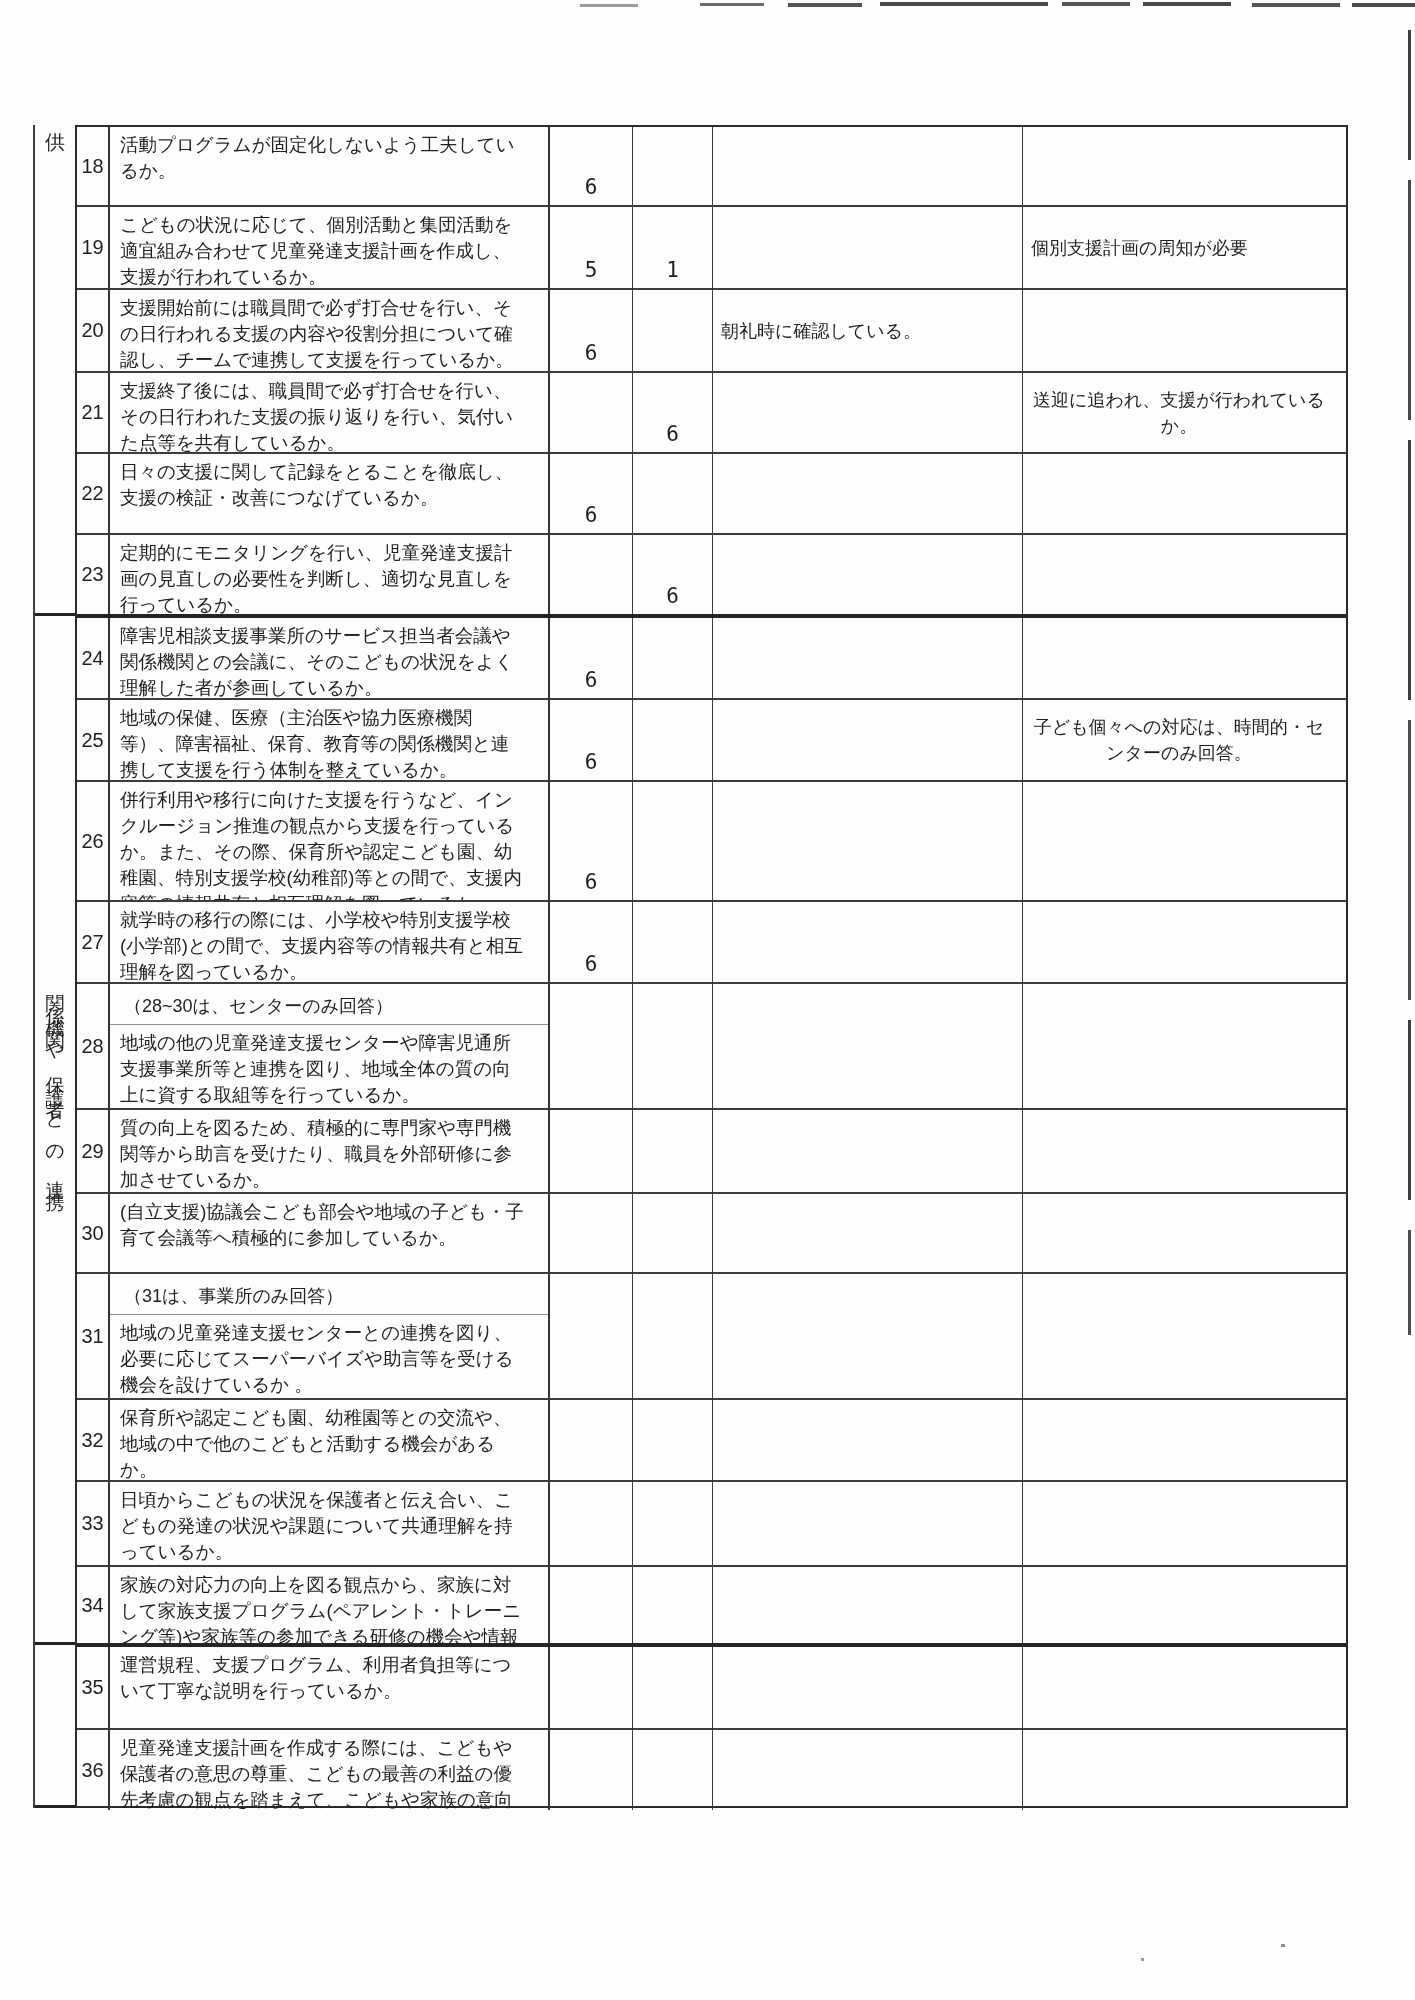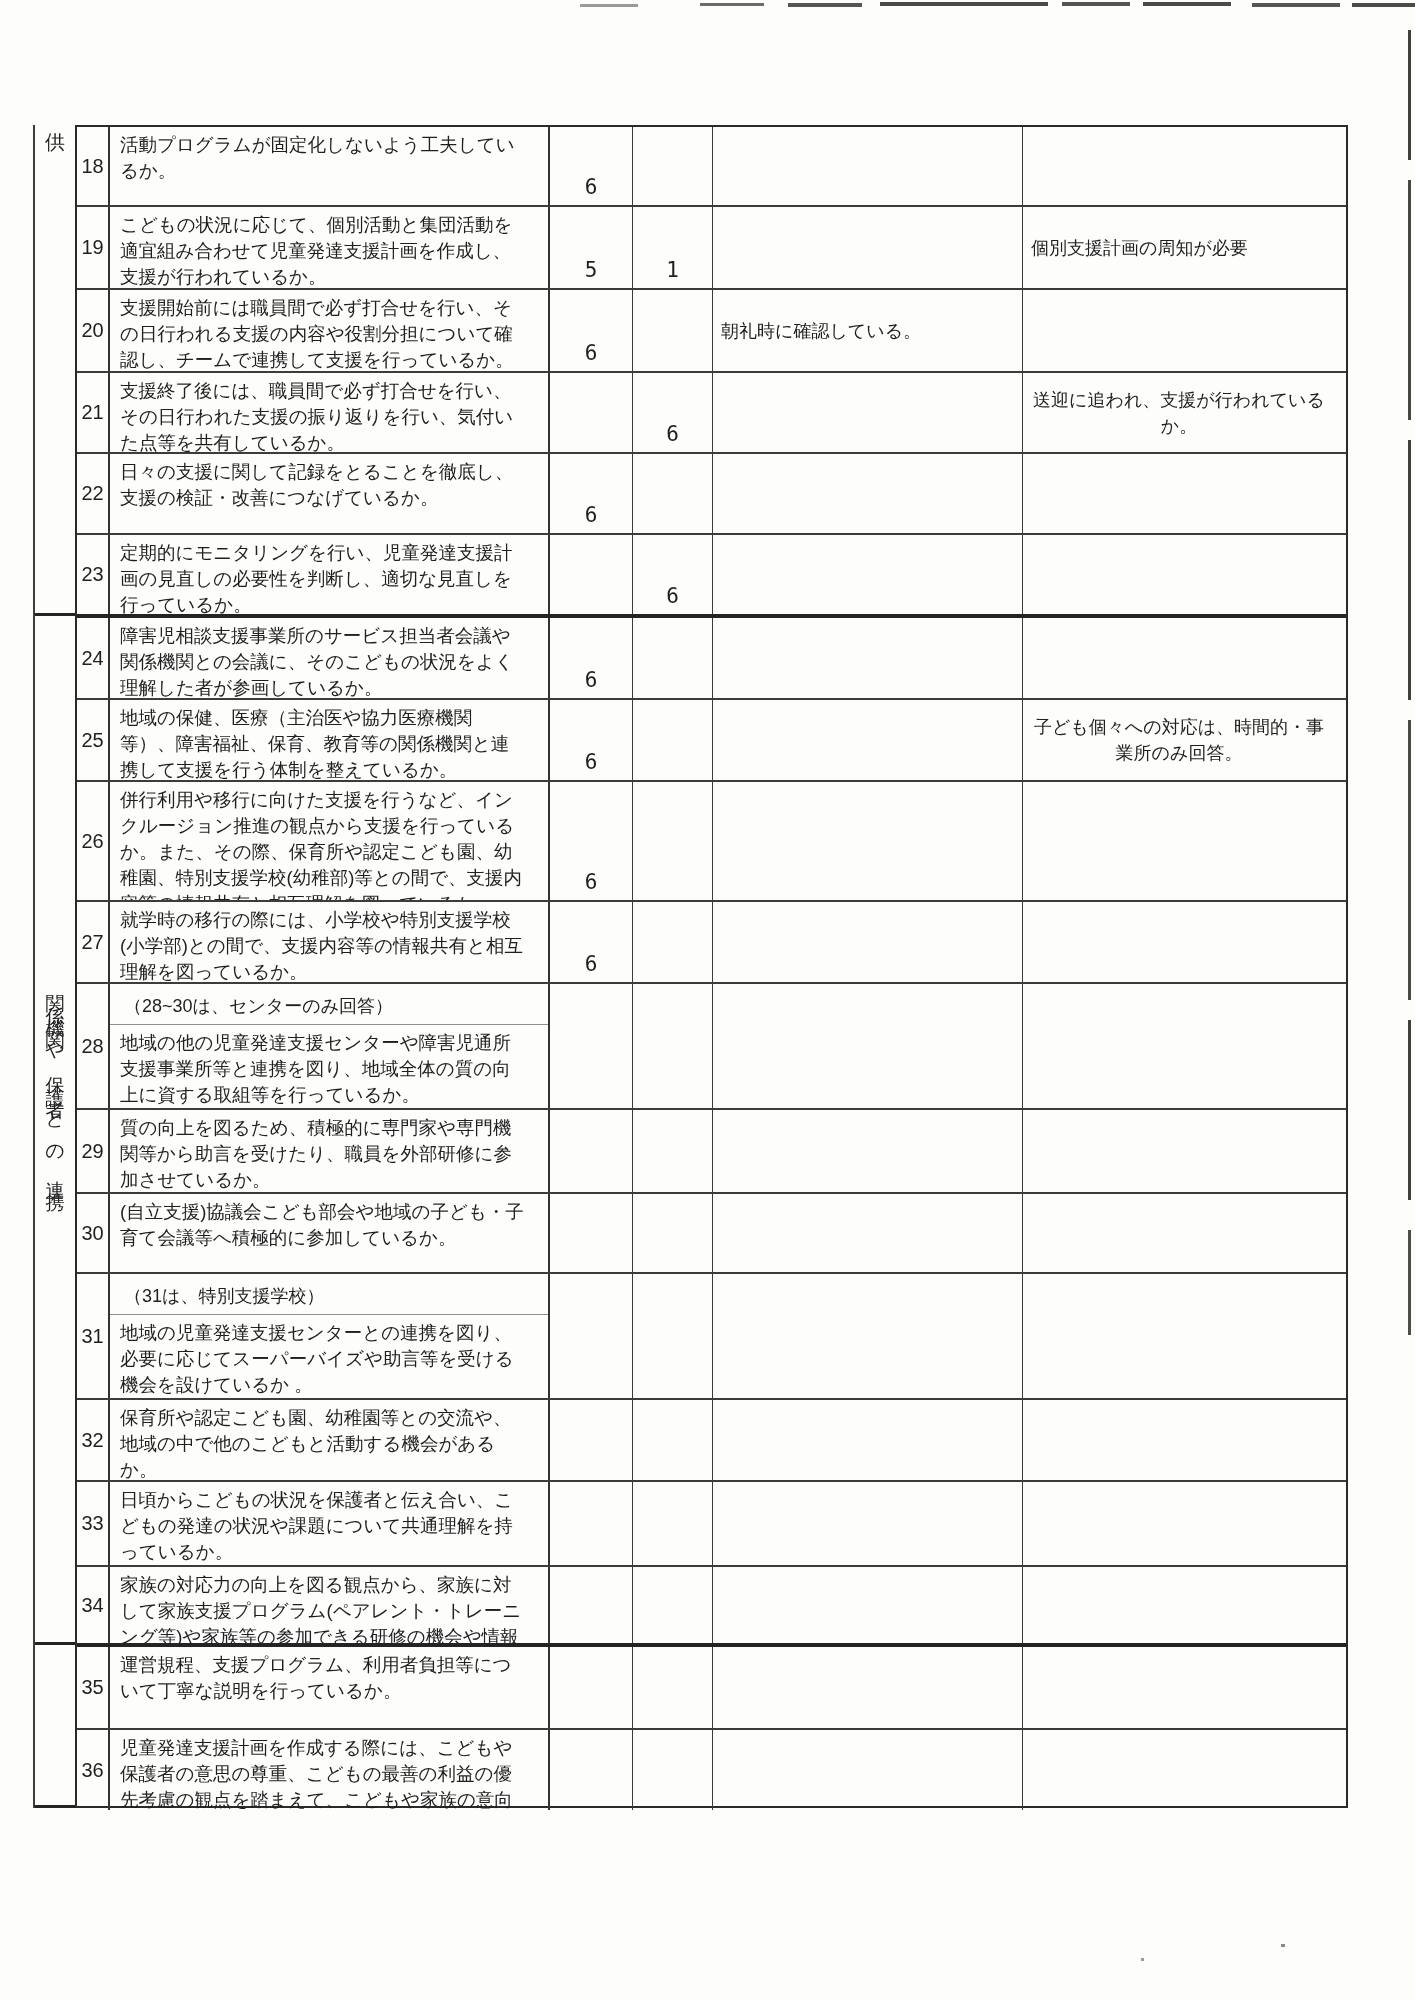--- a/index.html
+++ b/index.html
@@ -181,21 +181,21 @@
         <div class="tcell c-right"></div>
       </div>
       <div class="trow" style="height: 82px;">
         <div class="tcell c-num">25</div>
         <div class="tcell c-q">
           <div class="q-text">地域の保健、医療（主治医や協力医療機関等）、障害福祉、保育、教育等の関係機関と連携して支援を行う体制を整えているか。</div>
         </div>
         <div class="tcell c-score c-s1">6</div>
         <div class="tcell c-score c-s2"></div>
         <div class="tcell c-mid"></div>
-        <div class="tcell c-right">子ども個々への対応は、時間的・事業所のみ回答。</div>
+        <div class="tcell c-right">子ども個々への対応は、時間的・センターのみ回答。</div>
       </div>
       <div class="trow" style="height: 120px;">
         <div class="tcell c-num">26</div>
         <div class="tcell c-q">
           <div class="q-text">併行利用や移行に向けた支援を行うなど、インクルージョン推進の観点から支援を行っているか。また、その際、保育所や認定こども園、幼稚園、特別支援学校(幼稚部)等との間で、支援内容等の情報共有と相互理解を図っているか。</div>
         </div>
         <div class="tcell c-score c-s1">6</div>
         <div class="tcell c-score c-s2"></div>
         <div class="tcell c-mid"></div>
         <div class="tcell c-right"></div>
@@ -237,21 +237,21 @@
           <div class="q-text">(自立支援)協議会こども部会や地域の子ども・子育て会議等へ積極的に参加しているか。</div>
         </div>
         <div class="tcell c-score c-s1"></div>
         <div class="tcell c-score c-s2"></div>
         <div class="tcell c-mid"></div>
         <div class="tcell c-right"></div>
       </div>
       <div class="trow" style="height: 126px;">
         <div class="tcell c-num">31</div>
         <div class="tcell c-q">
-          <div class="q-pre" style="height: 45px;">（31は、特別支援学校）</div>
+          <div class="q-pre" style="height: 45px;">（31は、事業所のみ回答）</div>
           <div class="q-text">地域の児童発達支援センターとの連携を図り、必要に応じてスーパーバイズや助言等を受ける機会を設けているか 。</div>
         </div>
         <div class="tcell c-score c-s1"></div>
         <div class="tcell c-score c-s2"></div>
         <div class="tcell c-mid"></div>
         <div class="tcell c-right"></div>
       </div>
       <div class="trow" style="height: 82px;">
         <div class="tcell c-num">32</div>
         <div class="tcell c-q">

